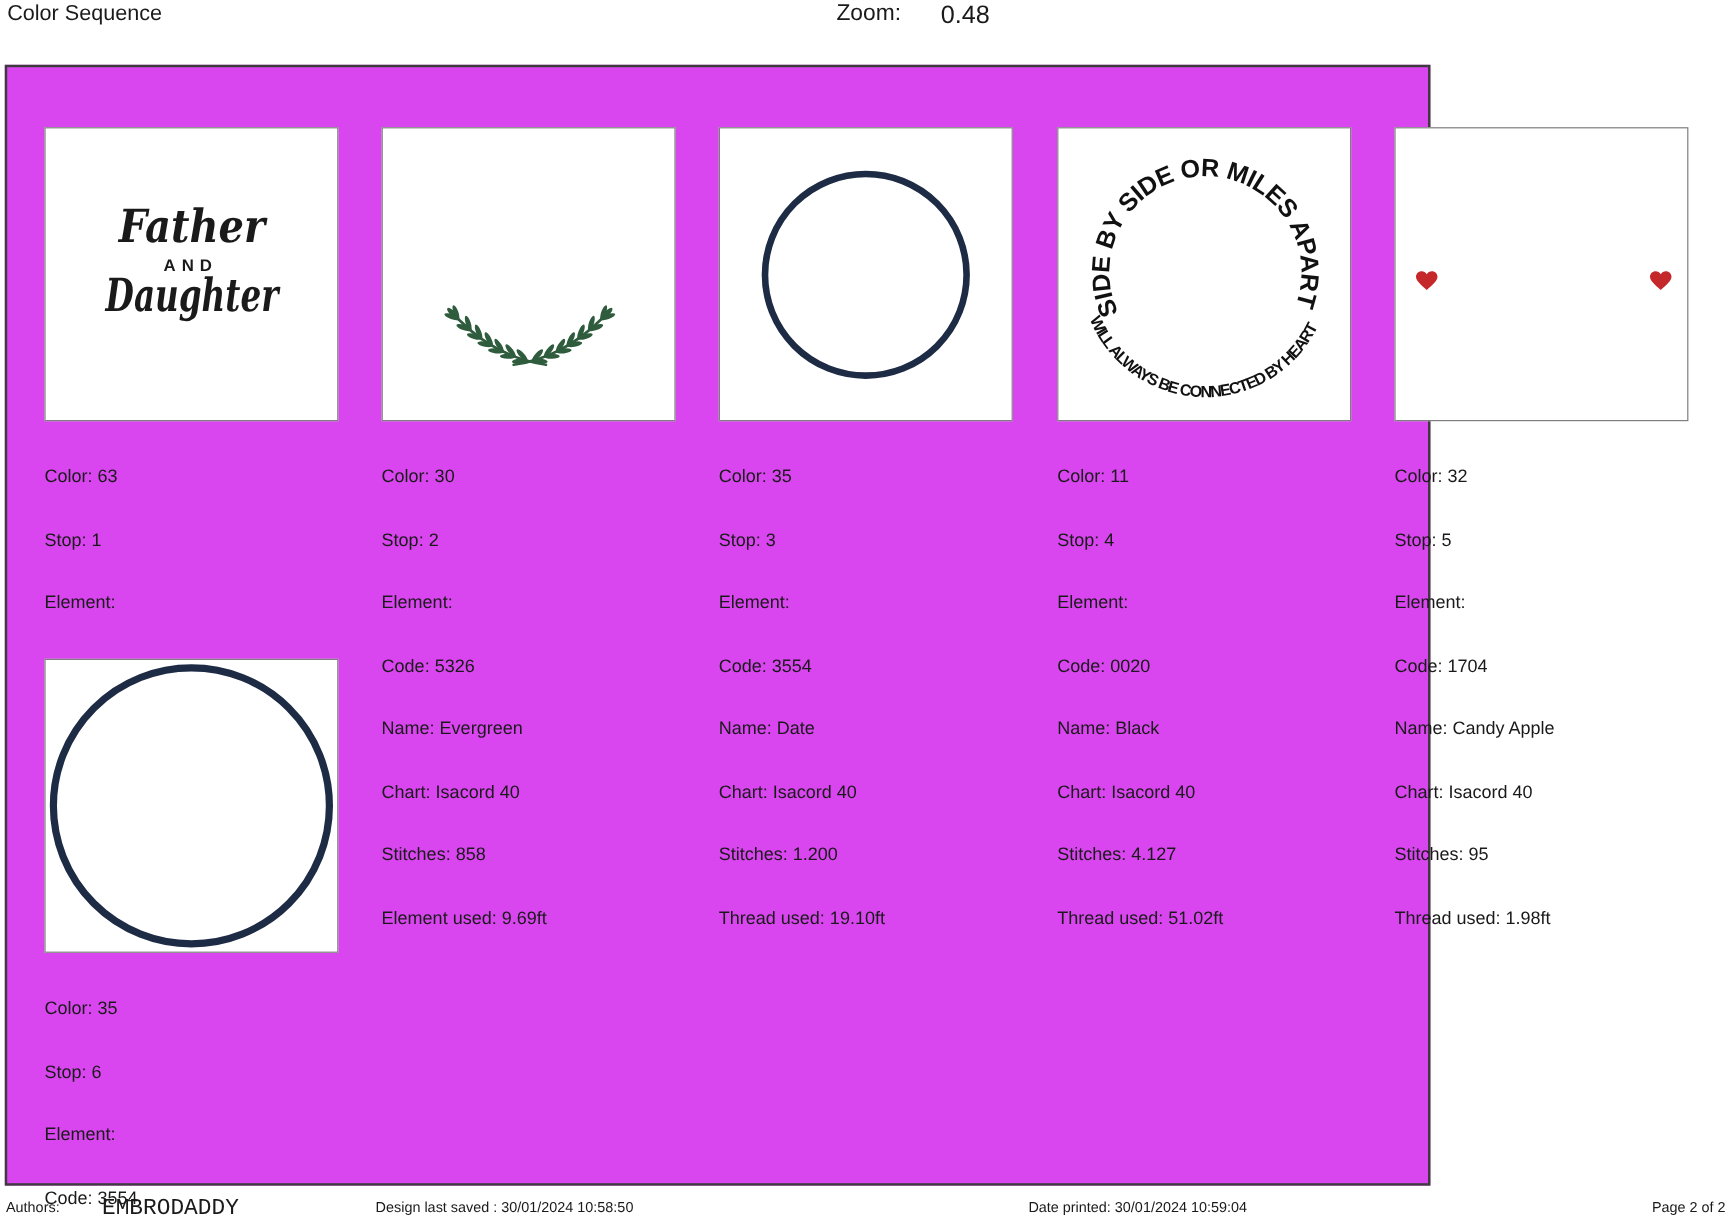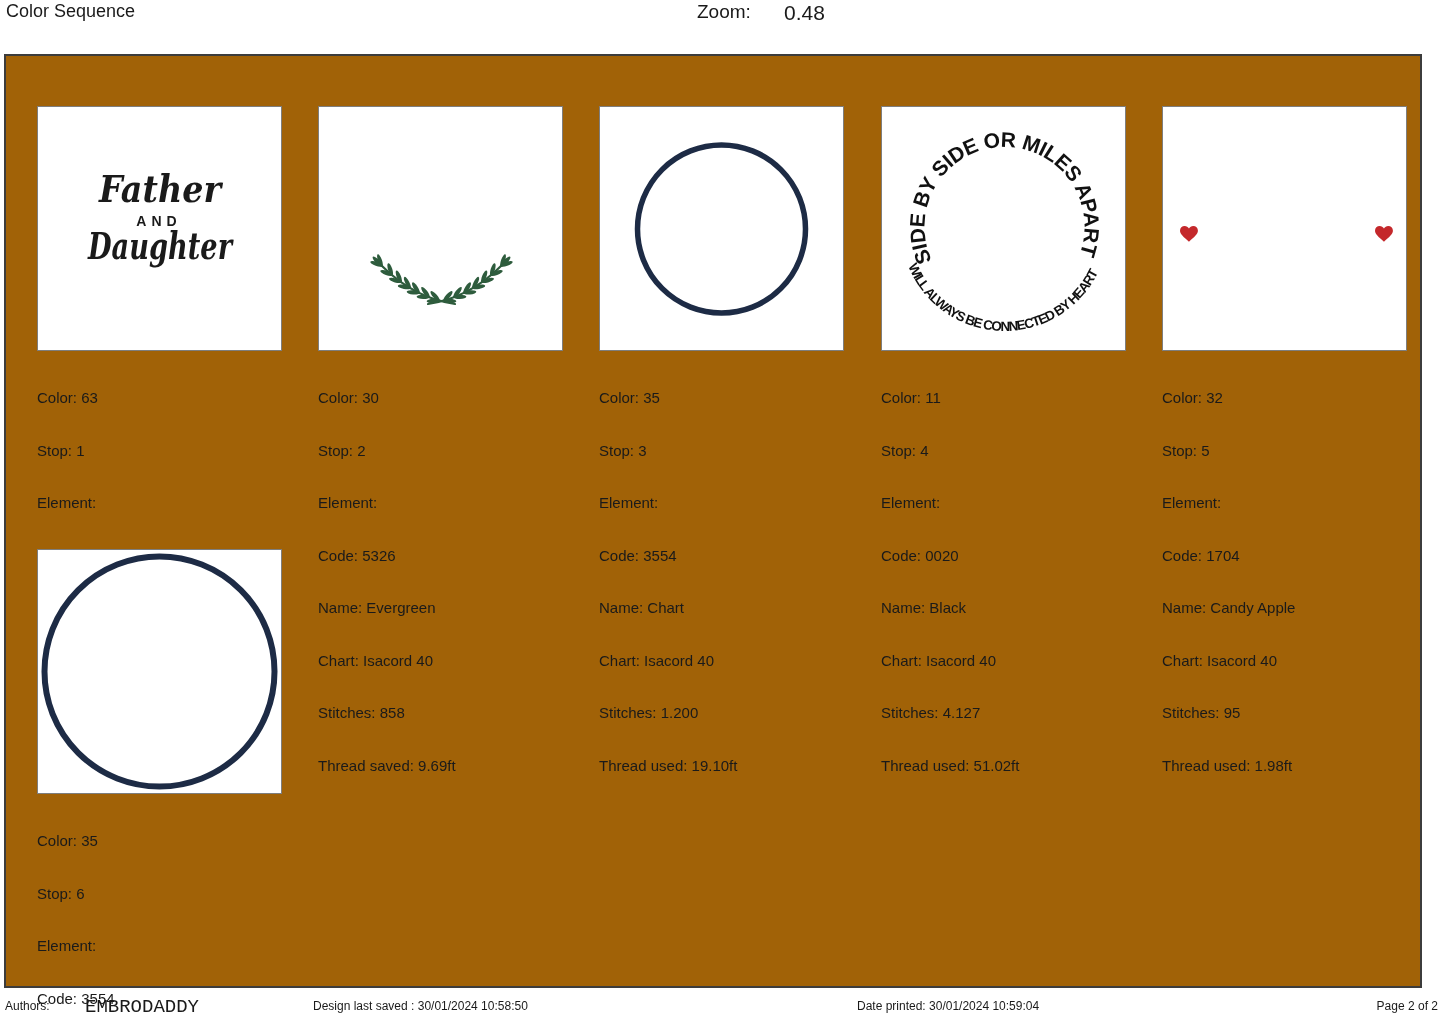--- a/index.html
+++ b/index.html
@@ -4,22 +4,22 @@
 <style>
   html,body{margin:0;padding:0;}
   body{
     width:1445px;height:1021px;position:relative;background:#ffffff;
     font-family:"Liberation Sans", sans-serif;color:#1a1a1a;overflow:hidden;
   }
   .hdr-title{position:absolute;left:6px;top:1px;font-size:18px;letter-spacing:0;}
   .hdr-zoom-label{position:absolute;left:697px;top:1px;font-size:19px;}
   .hdr-zoom-value{position:absolute;left:784px;top:1px;font-size:21px;}
   .main-box{
-    position:absolute;left:4px;top:54px;width:1418px;height:934px;
-    border:2px solid #3c3c3c;box-sizing:border-box;background:#a16207;
+    position:absolute;left:4px;top:54px;width:1188px;height:934px;
+    border:2px solid #3c3c3c;box-sizing:border-box;background:#d946ef;
   }
   .cell{position:absolute;width:246px;}
   .c0{left:31px;top:50px;} .c1{left:312px;top:50px;} .c2{left:593px;top:50px;}
   .c3{left:875px;top:50px;} .c4{left:1156px;top:50px;} .c5{left:31px;top:493px;}
   .thumb{
     width:245px;height:245px;border:1px solid #7e7e7e;box-sizing:border-box;
     background:#ffffff;overflow:hidden;
   }
   .thumb svg{display:block;}
   .info{margin-top:3px;font-size:15px;line-height:17.5px;white-space:pre;}
@@ -105,36 +105,36 @@
       </svg>
     </div>
     <div class="info">
       <div>Color: 30</div>
       <div>Stop: 2</div>
       <div>Element:</div>
       <div>Code: 5326</div>
       <div>Name: Evergreen</div>
       <div>Chart: Isacord 40</div>
       <div>Stitches: 858</div>
-      <div>Thread saved: 9.69ft</div>
+      <div>Element used: 9.69ft</div>
     </div>
   </div>
 
   <div class="cell c2">
     <div class="thumb">
       <svg width="243" height="243" viewBox="0 0 243 243">
         <circle cx="121.5" cy="122" r="84" fill="none" stroke="#1d2b45" stroke-width="5.5"></circle>
       </svg>
     </div>
     <div class="info">
       <div>Color: 35</div>
       <div>Stop: 3</div>
       <div>Element:</div>
       <div>Code: 3554</div>
-      <div>Name: Chart</div>
+      <div>Name: Date</div>
       <div>Chart: Isacord 40</div>
       <div>Stitches: 1.200</div>
       <div>Thread used: 19.10ft</div>
     </div>
   </div>
 
   <div class="cell c3">
     <div class="thumb">
       <svg width="243" height="243" viewBox="0 0 243 243">
         <defs>

